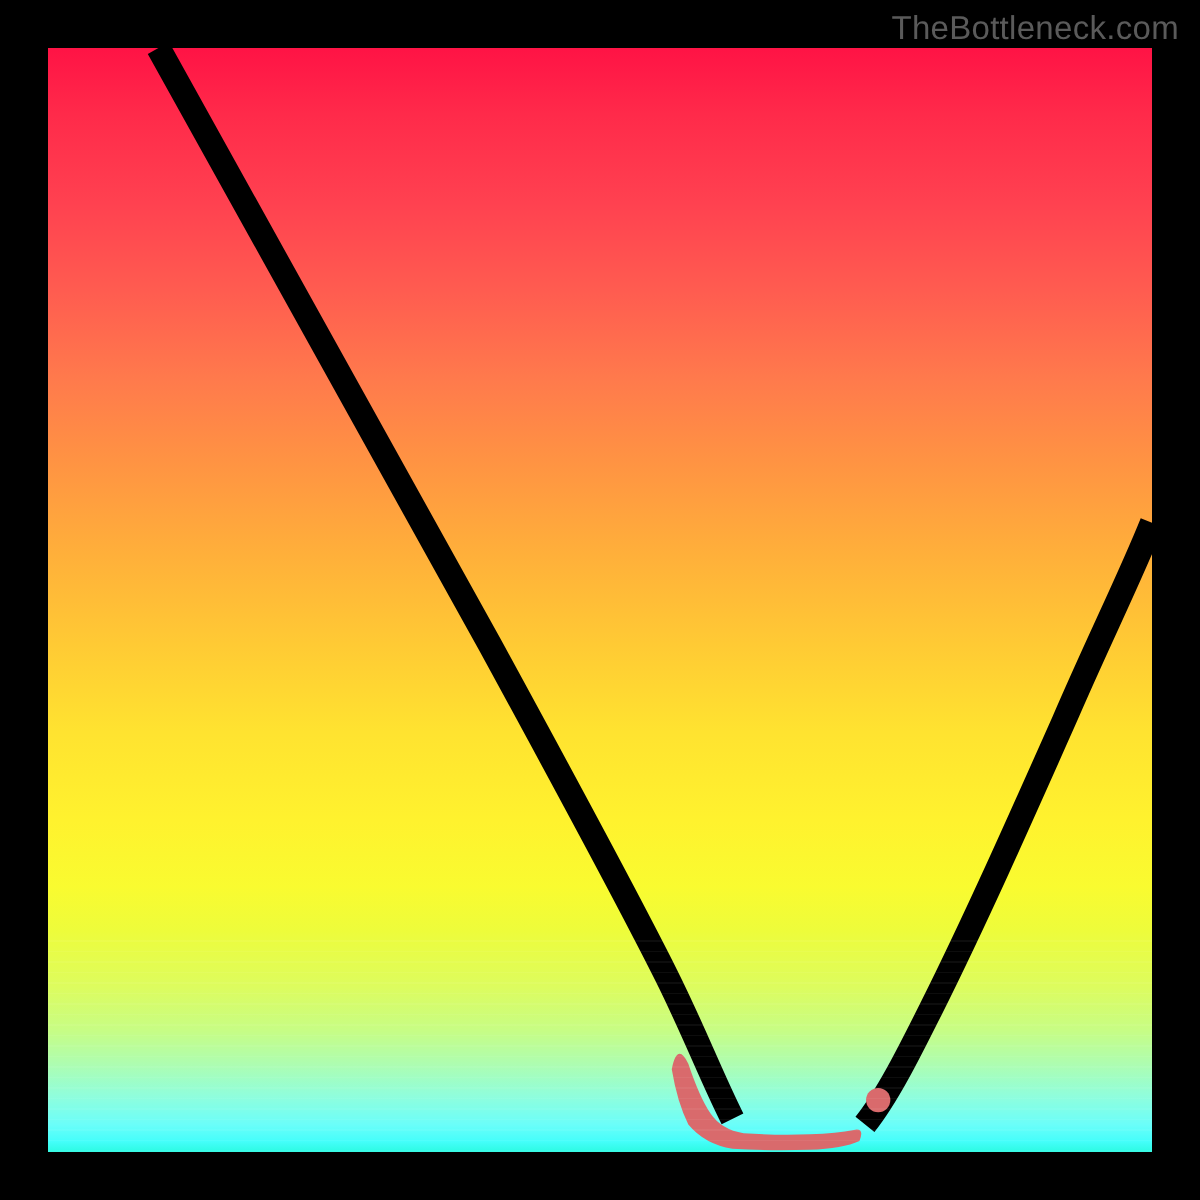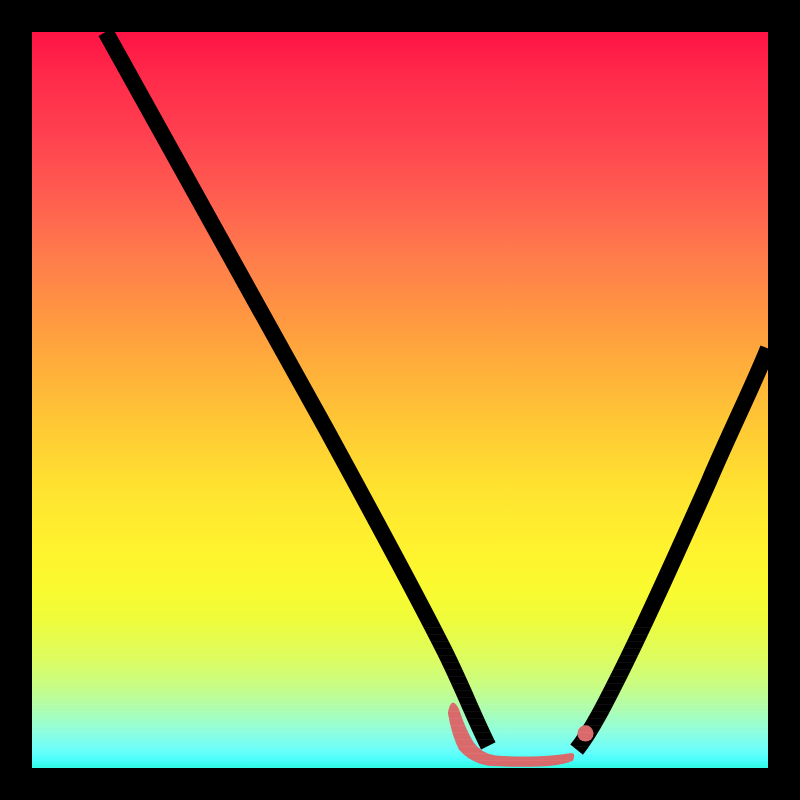--- a/index.html
+++ b/index.html
@@ -93,20 +93,21 @@
   .pink-dot {
     fill: #d96a6c;
     stroke: none;
   }
 </style>
 </head>
 <body>
 
 <div class="frame">
 
+  <div class="watermark">TheBottleneck.com</div>
 
   <div class="plot-area">
     <svg class="curves" viewBox="0 0 100 100" preserveAspectRatio="none">
 
       <path class="black-curve" d="M 10 0
                C 20 18, 30 36, 40 54
                C 46 65, 52 76, 56 84
                C 58.5 89, 60 93, 62 97"></path>
 
       <path class="black-curve" d="M 74 97.5

